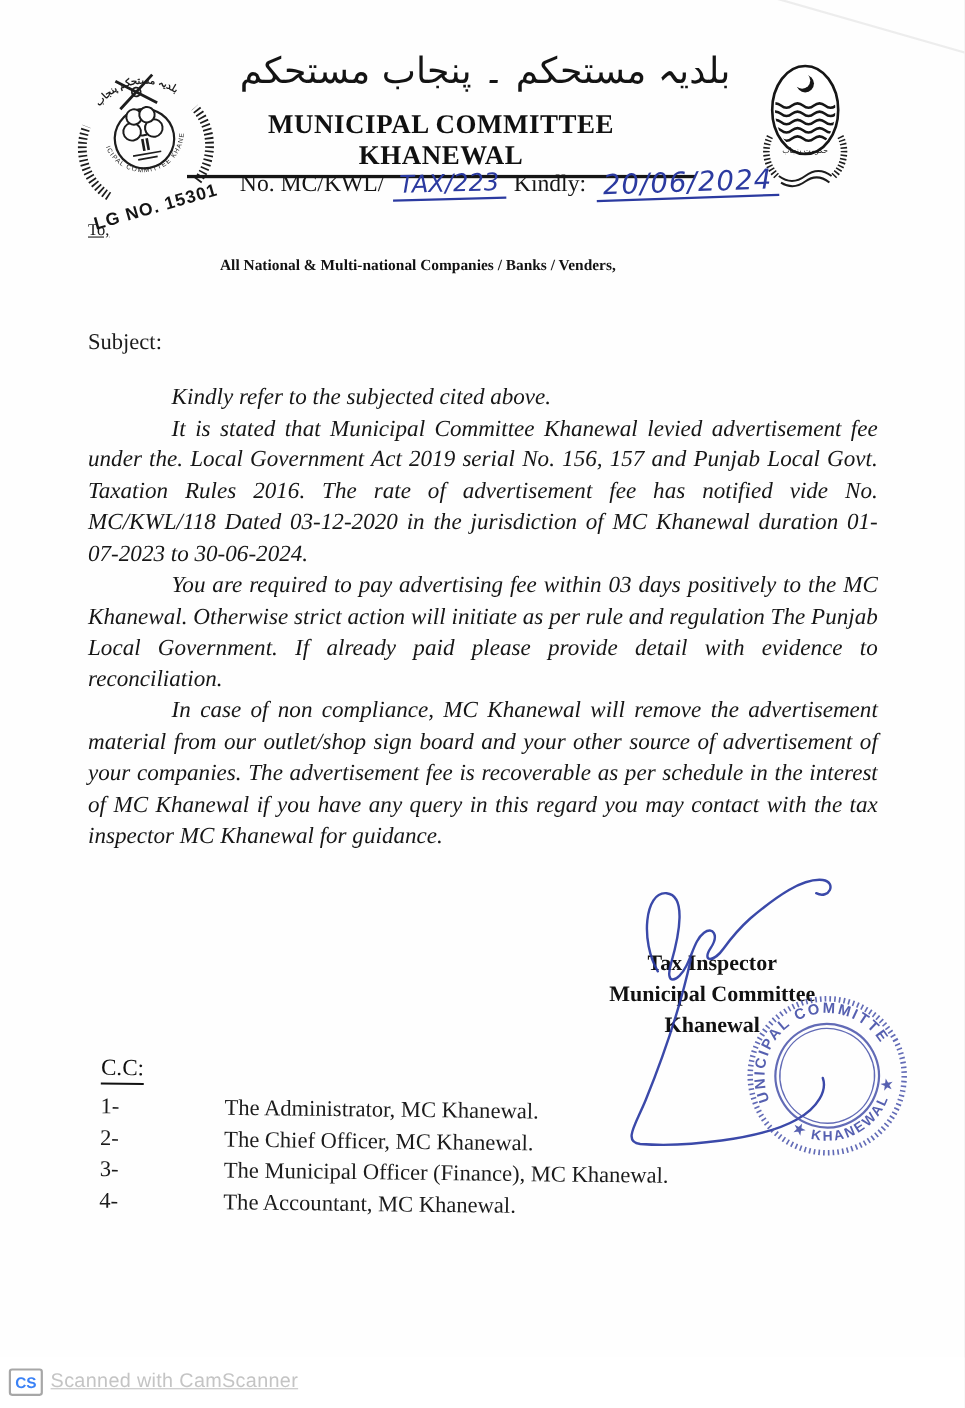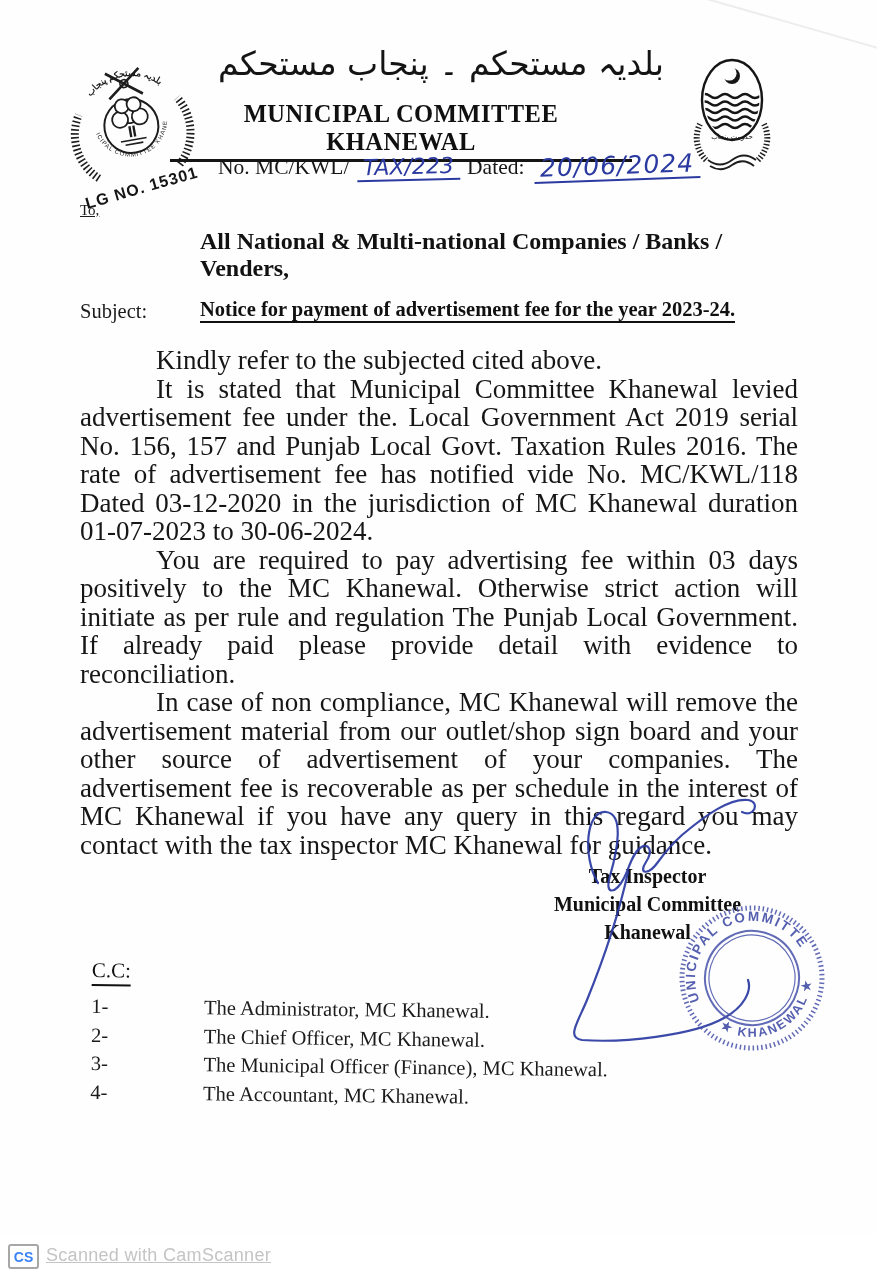--- a/index.html
+++ b/index.html
@@ -21,27 +21,27 @@
     border-bottom:2px solid #2b3aa0;line-height:1;padding:2px 6px 1px 6px;}
   .hw-ref{font-size:22px;transform:rotate(-1.5deg);margin:0 2px;}
   .hw-date{font-size:25px;transform:rotate(-2deg);margin-left:4px;letter-spacing:1px;}
   
   .seal-left{position:absolute;top:44px;left:56px;width:150px;height:160px;transform:rotate(-10deg);}
   .crest-right{position:absolute;top:48px;left:680px;width:135px;height:135px;}
   svg text{font-family:"Liberation Sans",sans-serif;}
   
   .to-label{position:absolute;top:202px;left:80px;font-size:15px;text-decoration:underline;}
   .recipient{position:absolute;top:228px;left:200px;width:580px;font-weight:bold;
-    font-size:24px;line-height:27px;color:#121212;}
+    font-size:14px;line-height:27px;color:#121212;}
   .subject-label{position:absolute;top:300px;left:80px;font-size:20.5px;}
   .subject-text{position:absolute;top:298px;left:200px;width:578px;font-weight:bold;font-size:20.5px;
     border-bottom:0;color:#101010;}
   .subject-text span{border-bottom:2.5px solid #101010;padding-bottom:1px;}
-  .body-text{position:absolute;top:346px;left:80px;width:718px;font-size:27px;line-height:28.5px;
-    text-align:justify;color:#161616;}
+  .body-text{position:absolute;top:346px;left:80px;width:718px;font-size:21px;line-height:28.5px;
+    text-align:justify;color:#161616;font-style:italic;}
   .body-text p{margin:0;text-indent:76px;}
   
   .sig-block{position:absolute;top:862px;left:540px;width:215px;text-align:center;
     font-weight:bold;font-size:20px;line-height:28px;color:#111;}
   .sig-svg{position:absolute;top:788px;left:532px;width:250px;height:265px;pointer-events:none;}
   .stamp-svg{position:absolute;top:902px;left:676px;width:152px;height:152px;transform:rotate(-28deg);}
   
   .cc-block{position:absolute;top:958px;left:92px;width:620px;transform:rotate(.7deg);transform-origin:left top;}
   .cc-label{display:inline-block;font-weight:normal;font-size:21px;border-bottom:2.5px solid #111;
     padding-bottom:1px;margin-bottom:6px;color:#111;}
@@ -123,33 +123,30 @@
     </g>
   </svg>
 
   <div class="title-wrap">
     <span class="title-text">MUNICIPAL COMMITTEE KHANEWAL</span>
   </div>
 
   <div class="ref-line">
     <span>No. MC/KWL/</span>
     <span class="hw hw-ref">TAX/223</span>
-    <span>Dated:</span>
+    <span>Kindly:</span>
     <span class="hw hw-date">20/06/2024</span>
   </div>
 
   <div class="to-label">To,</div>
   <div class="recipient">
     <div>All National &amp; Multi-national Companies / Banks / Venders,</div>
   </div>
 
   <div class="subject-label">Subject:</div>
-  <div class="subject-text">
-    <span>Notice for payment of advertisement fee for the year 2023-24.</span>
-  </div>
 
   <div class="body-text">
     <p>Kindly refer to the subjected cited above.</p>
     <p>It is stated that Municipal Committee Khanewal levied advertisement fee under the. Local Government Act 2019 serial No. 156, 157 and Punjab Local Govt. Taxation Rules 2016. The rate of advertisement fee has notified vide No. MC/KWL/118 Dated 03-12-2020 in the jurisdiction of MC Khanewal duration 01-07-2023 to 30-06-2024.</p>
     <p>You are required to pay advertising fee within 03 days positively to the MC Khanewal. Otherwise strict action will initiate as per rule and regulation The Punjab Local Government. If already paid please provide detail with evidence to reconciliation.</p>
     <p>In case of non compliance, MC Khanewal will remove the advertisement material from our outlet/shop sign board and your other source of advertisement of your companies. The advertisement fee is recoverable as per schedule in the interest of MC Khanewal if you have any query in this regard you may contact with the tax inspector MC Khanewal for guidance.</p>
   </div>
 
   <div class="sig-block">
     <div>Tax Inspector</div>

